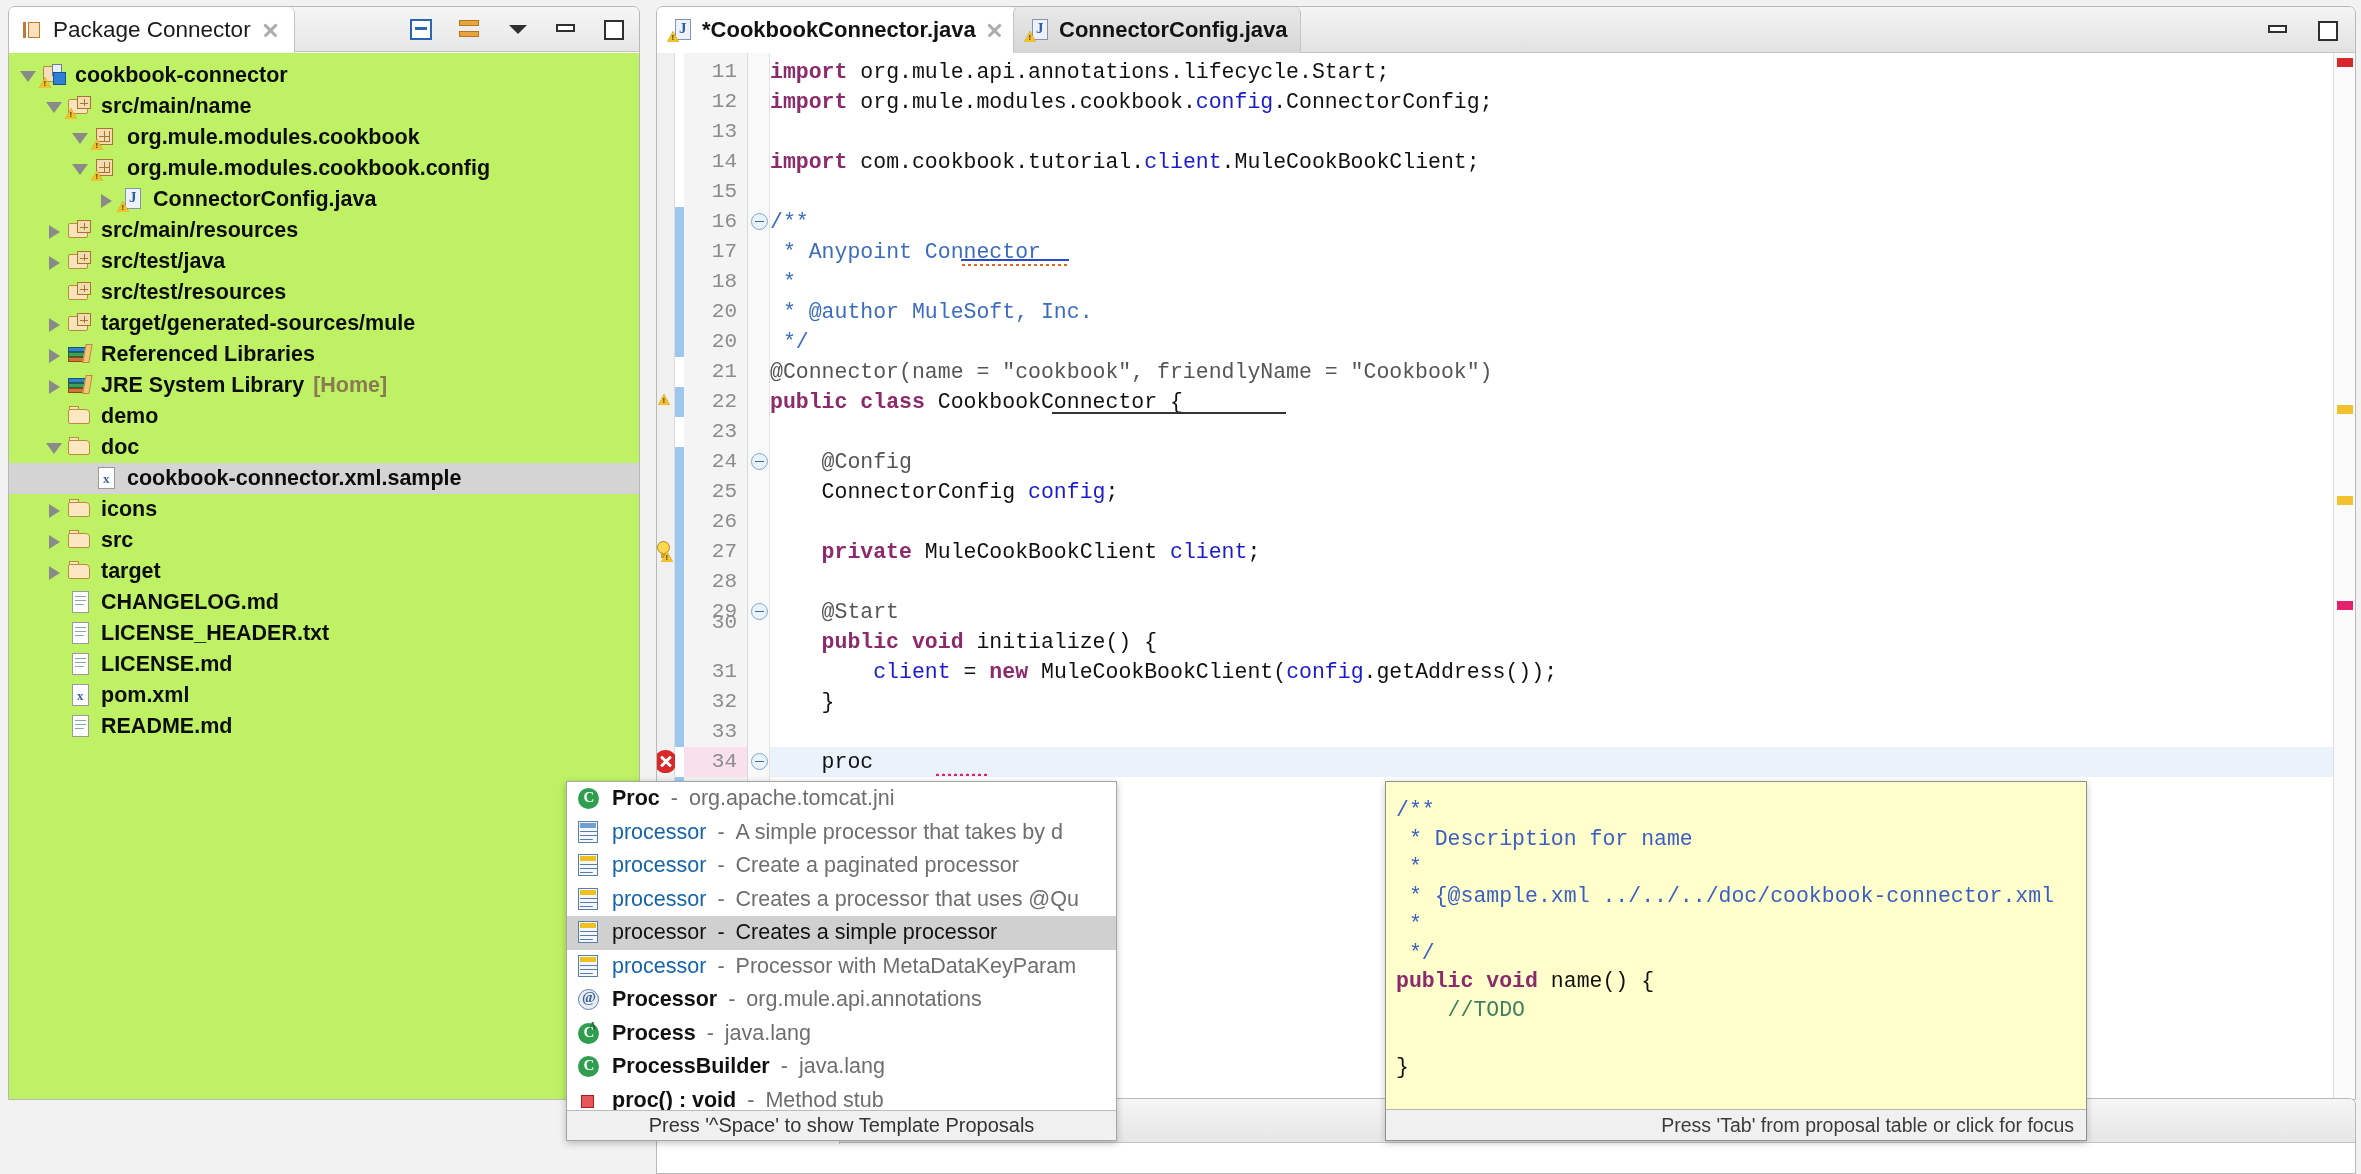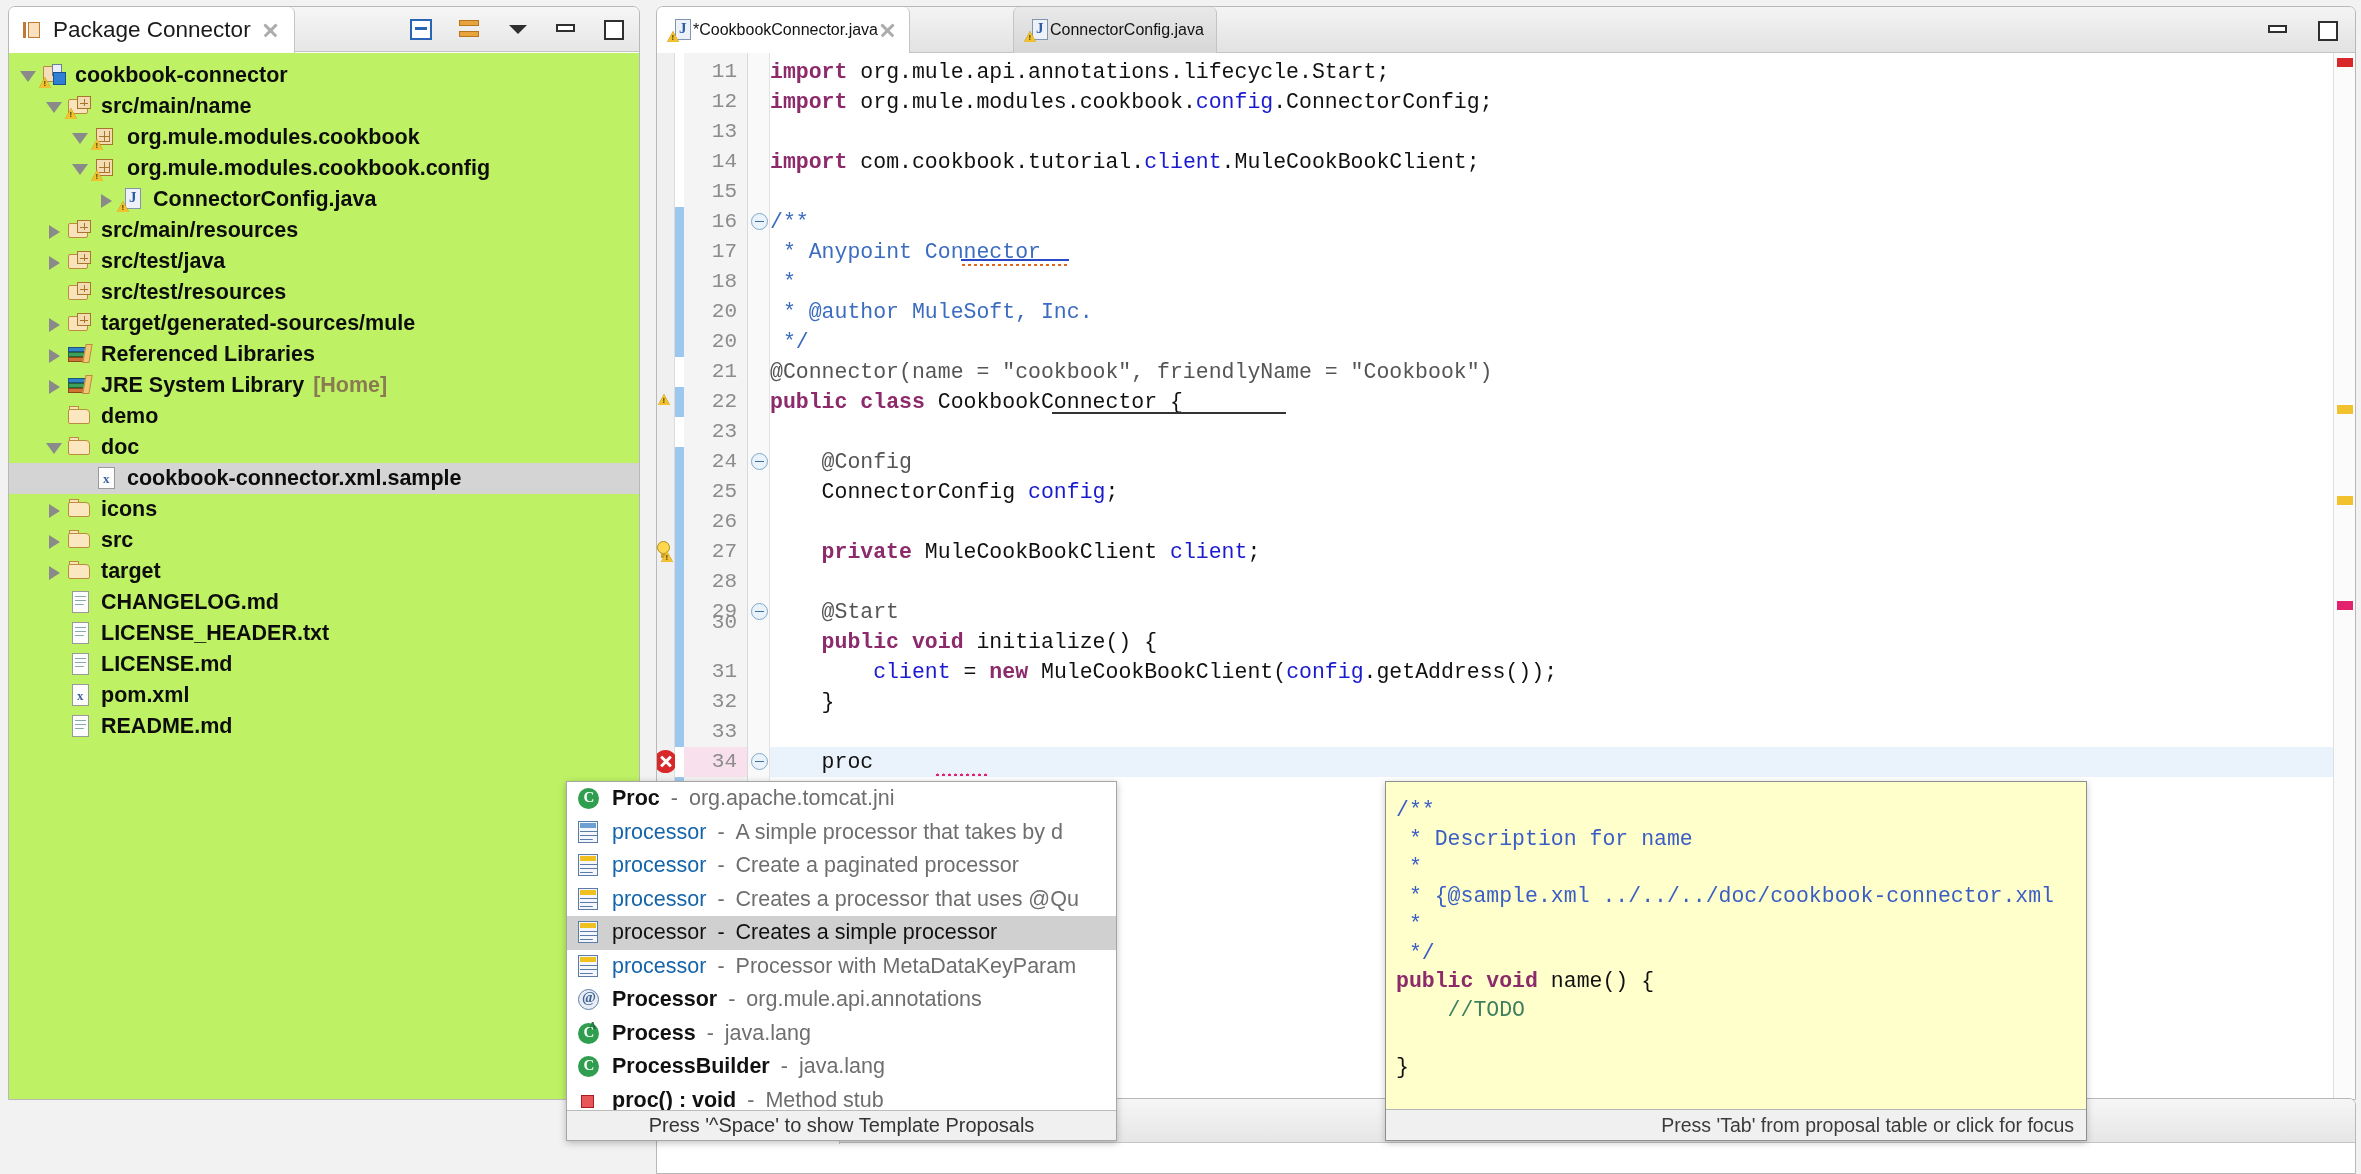--- a/index.html
+++ b/index.html
@@ -172,21 +172,21 @@
   #edit-view {
     position:absolute; left:656px; top:6px; width:1700px; height:1094px;
     background:#ffffff; border:1px solid #b8b8b8; border-radius:7px 7px 0 0;
   }
   #edit-tabbar {
     position:relative; height:46px;
     background: linear-gradient(#f4f4f4,#e2e2e2);
     border-radius:6px 6px 0 0; border-bottom:1px solid #c4c4c4;
   }
   .etab { position:absolute; top:0; height:46px; display:flex; align-items:center;
-    padding:0 12px; font-size:16px; color:#121212; white-space:nowrap; }
+    gap:9px; padding:0 12px; font-size:22px; color:#121212; white-space:nowrap;font-weight:bold; }
   .etab.active { background:#ffffff; border-radius:6px 6px 0 0;
     border-right:1px solid #c4c4c4; }
   .etab.inact { background:linear-gradient(#e9e9e9,#d6d6d6); border-left:1px solid #c4c4c4;
     border-right:1px solid #c4c4c4; border-radius:6px 6px 0 0; }
 
   #edit-winbtns { position:absolute; right:12px; top:9px; display:flex; gap:20px; }
 
   #code-wrap { position:absolute; left:0; top:46px; right:0; bottom:0;
     background:#ffffff; overflow:hidden; }
 

